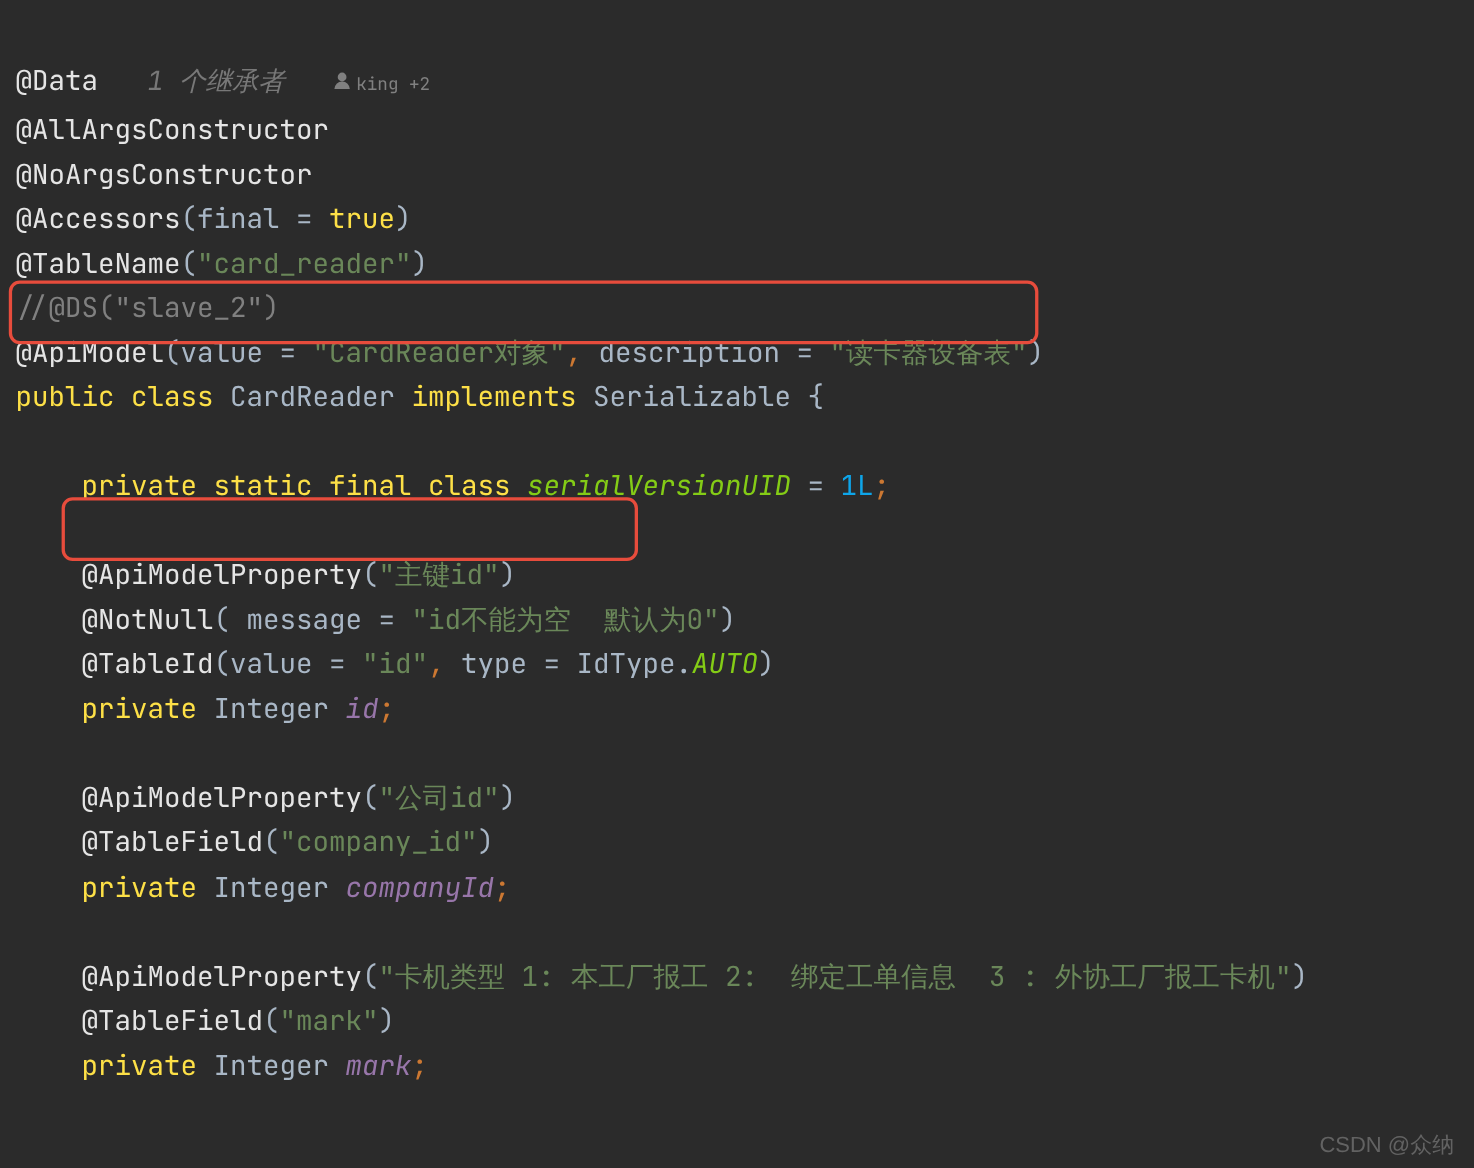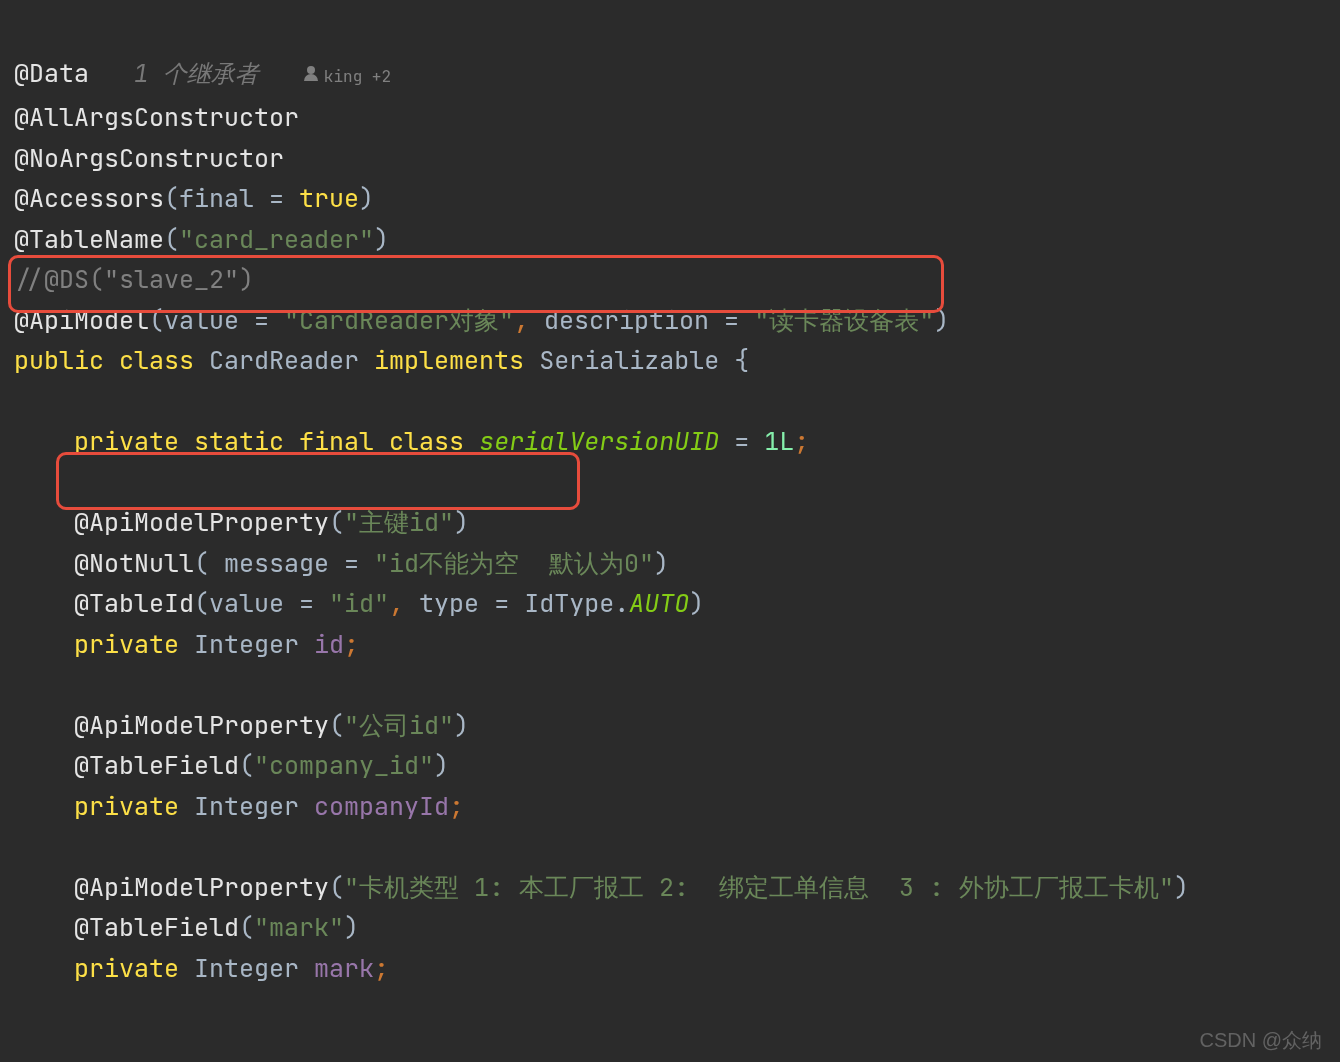--- a/index.html
+++ b/index.html
@@ -8,23 +8,23 @@
     font-size:25px;
     line-height:40.5px;
     color:#a9b7c6;
     padding:12px 14px;
     white-space:pre;
     position:relative;
   }
   .tok-annotation{color:#e5e5e5;}
   .tok-keyword{color:#fde047;}
   .tok-string{color:#6a8759;}
-  .tok-field{color:#9876aa;}
+  .tok-field{color:#9876aa;font-style:italic;}
   .tok-comment{color:#808080;}
-  .tok-number{color:#86efac;margin-top:24px;}
+  .tok-number{color:#0ea5e9;margin-top:24px;}
   .tok-punc{color:#cc7832;}
   .tok-ident{color:#a9b7c6;}
   .tok-static{color:#84cc16;font-style:italic;}
   .tok-hint{color:#787878;font-style:italic;font-size:24px;}
   .hint-user{color:#808080;font-size:16px;}
   .box{position:absolute;border:3px solid #e74c3c;border-radius:10px;pointer-events:none;}
   .watermark{position:absolute;right:18px;bottom:8px;color:#8f8f8f;font-size:20px;font-family:sans-serif;opacity:.55;}
   .usericon{display:inline-block;width:14px;height:14px;position:relative;top:-2px;margin-right:6px;}
   .usericon::before{content:"";position:absolute;top:0;left:3px;width:8px;height:8px;background:#808080;border-radius:50%;}
   .usericon::after{content:"";position:absolute;top:8px;left:0;width:14px;height:7px;background:#808080;border-radius:7px 7px 0 0;}

